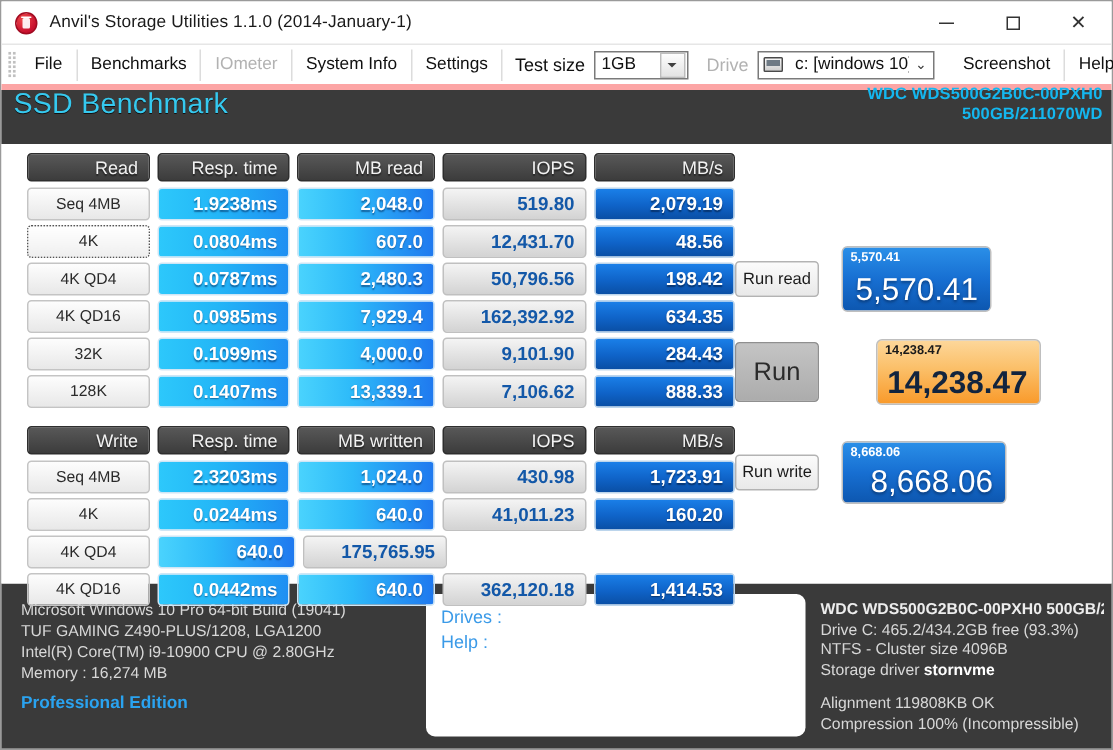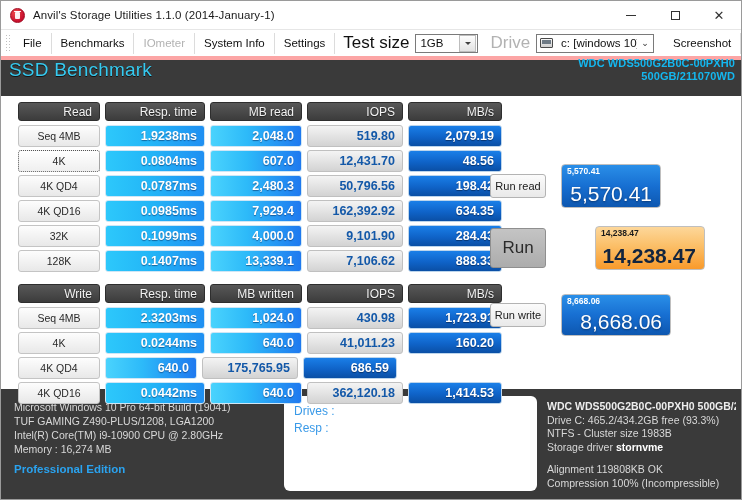--- a/index.html
+++ b/index.html
@@ -55,21 +55,21 @@
   .grip{
     width:6px;height:18px;margin-right:3px;flex:0 0 6px;
     background-image:radial-gradient(#c0c0c0 40%,transparent 41%);
     background-size:3px 3px;
   }
   .menu-item{
     font-size:11.5px;color:#101010;padding:3px 9px;white-space:nowrap;
     border-right:1px solid #dcdcdc;line-height:15px;
   }
   .menu-item.disabled{color:#b2b2b2;}
-  .menu-label{font-size:17px;color:#101010;padding:0 6px 0 8px;white-space:nowrap;}
+  .menu-label{font-size:12px;color:#101010;padding:0 6px 0 8px;white-space:nowrap;}
   .menu-label.disabled{color:#b2b2b2;}
   .menu-sep{width:1px;height:18px;background:#dcdcdc;}
   .combo{
     height:19px;display:flex;align-items:center;
     border:1px solid #7a7a7a;background:#fff;box-sizing:border-box;
     font-size:11.5px;color:#101010;
   }
   .combo.testsize{width:90px;gap:16px;}
   .combo .cval{padding-left:4px;flex:1;overflow:hidden;white-space:nowrap;}
   .combo .cbtn{
@@ -114,21 +114,21 @@
     justify-content:flex-end;padding-right:7px;border-radius:3px;
     font-size:12.5px;font-weight:bold;margin-right:5px;
   }
   .hdr .cell{
     background:linear-gradient(#585858,#3c3c3c);
     color:#f2f2f2;font-size:12px;font-weight:normal;
     text-shadow:0 1px 1px #202020;
     border:1px solid #2e2e2e;border-radius:3px;
   }
   .c-label{width:82px;}
-  .c-resp{width:100px;}
+  .c-resp{width:88px;}
   .c-mb{width:92px;}
   .c-iops{width:96px;}
   .c-mbs{width:94px;margin-right:0;}
   .lbl{
     background:linear-gradient(#fdfdfd,#e8e8e8);
     border:1px solid #c4c4c4;color:#2a2a2a;
     justify-content:center;padding-right:0;
     font-size:10.5px;font-weight:normal;border-radius:3px;
   }
   .lbl.focus{border:1px dotted #555;background:linear-gradient(#ffffff,#efefef);}
@@ -181,21 +181,21 @@
     background:linear-gradient(180deg,#2a8fe8 0%,#176fd2 50%,#0d57b0 100%);
   }
   .score.blue .tiny{color:#ffffff;}
   .score.blue .big{color:#ffffff;text-shadow:0 1px 2px rgba(0,20,50,.5);}
   .score.orange{
     background:linear-gradient(180deg,#fdd79a 0%,#fbbf68 45%,#f99a2b 100%);
   }
   .score.orange .tiny{color:#1a1a1a;}
   .score.orange .big{color:#12243e;font-weight:bold;}
   .sc-read{width:100px;height:44px;margin-left:15px;padding-left:40px;}
-  .sc-total{width:110px;height:44px;margin-left:49px;}
+  .sc-total{width:110px;height:44px;margin-left:38px;}
   .sc-write{width:110px;height:42px;margin-left:15px;}
   
   .footer{
     flex:0 0 110px;height:110px;background:#3a3a3a;
     display:flex;align-items:stretch;padding:6px 5px;box-sizing:border-box;
   }
   .sysinfo{width:278px;padding:5px 0 0 8px;box-sizing:border-box;}
   .sysinfo div{font-size:10.5px;color:#d8d8d8;line-height:14px;white-space:nowrap;}
   .sysinfo .edition{color:#2aa3f0;font-weight:bold;font-size:11.5px;margin-top:6px;}
   .notes{
@@ -343,21 +343,20 @@
         <div class="cell c-label lbl">4K</div>
         <div class="cell c-resp v-resp">0.0244ms</div>
         <div class="cell c-mb v-mb">640.0</div>
         <div class="cell c-iops v-iops">41,011.23</div>
         <div class="cell c-mbs v-mbs">160.20</div>
       </div>
       <div class="trow">
         <div class="cell c-label lbl">4K QD4</div>
         <div class="cell c-mb v-mb">640.0</div>
         <div class="cell c-iops v-iops">175,765.95</div>
-        <div class="cell c-mbs v-mbs">686.59</div>
       </div>
       <div class="trow">
         <div class="cell c-label lbl">4K QD16</div>
         <div class="cell c-resp v-resp">0.0442ms</div>
         <div class="cell c-mb v-mb">640.0</div>
         <div class="cell c-iops v-iops">362,120.18</div>
         <div class="cell c-mbs v-mbs">1,414.53</div>
       </div>
     </div>
 
@@ -392,26 +391,26 @@
     <div class="sysinfo">
       <div>Microsoft Windows 10 Pro 64-bit Build (19041)</div>
       <div>TUF GAMING Z490-PLUS/1208, LGA1200</div>
       <div>Intel(R) Core(TM) i9-10900 CPU @ 2.80GHz</div>
       <div>Memory : 16,274 MB</div>
       <div class="edition">Professional Edition</div>
     </div>
 
     <div class="notes">
       <div>Drives :</div>
-      <div>Resp :</div>
+      <div>Help :</div>
     </div>
 
     <div class="driveinfo">
       <div class="strong">WDC WDS500G2B0C-00PXH0 500GB/211070WD</div>
       <div>Drive C: 465.2/434.2GB free (93.3%)</div>
-      <div>NTFS - Cluster size 1983B</div>
+      <div>NTFS - Cluster size 4096B</div>
       <div><span>Storage driver</span> <b>stornvme</b></div>
       <div class="spacer"></div>
       <div>Alignment 119808KB OK</div>
       <div>Compression 100% (Incompressible)</div>
     </div>
   </div>
 </div>
 
 </body></html>

